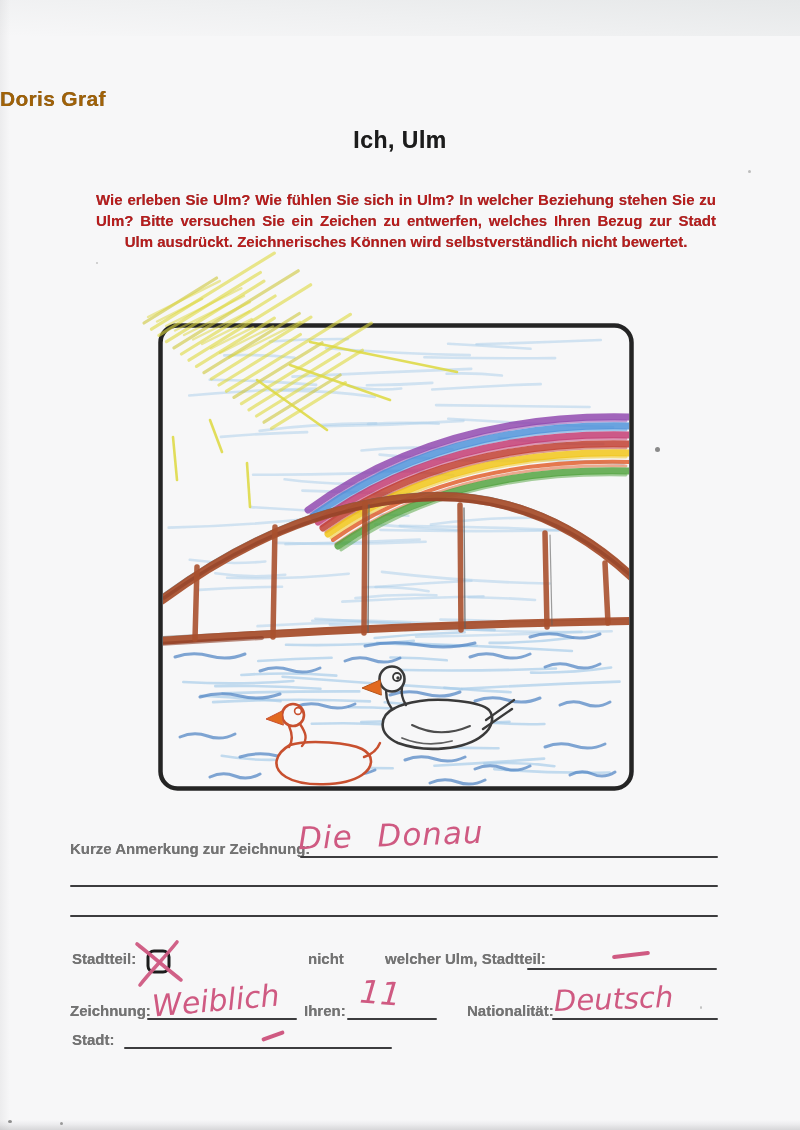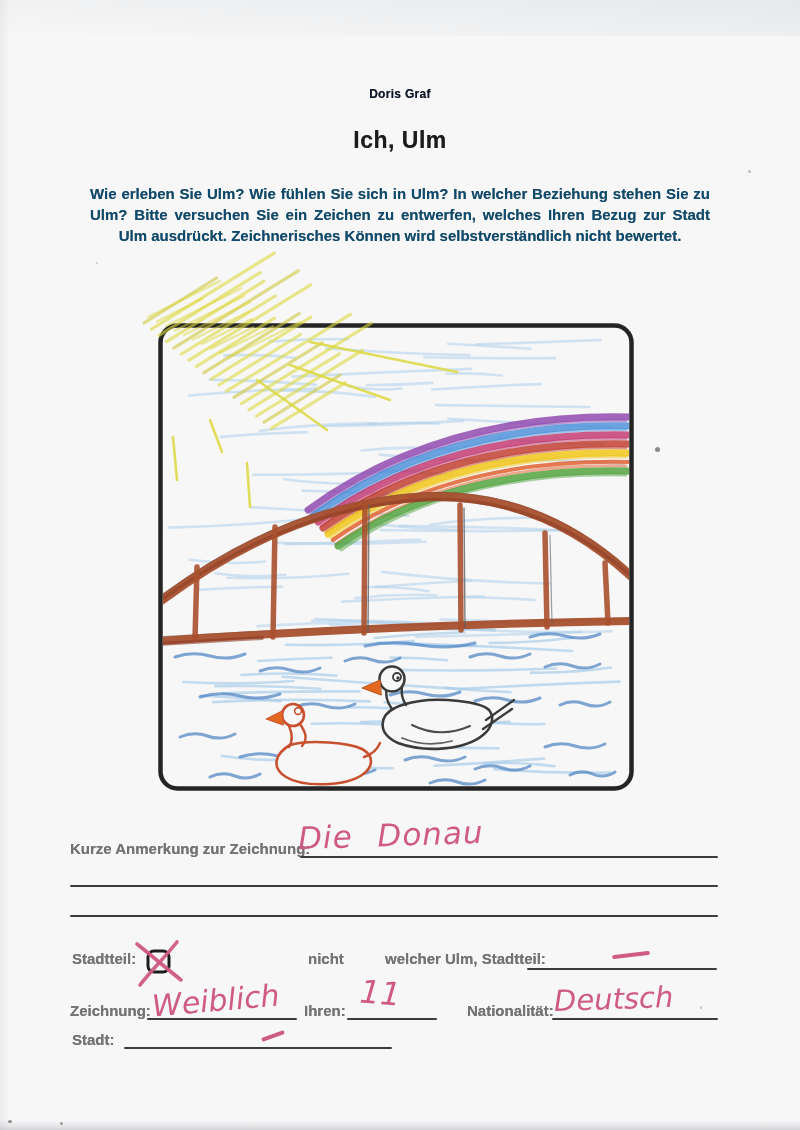--- a/index.html
+++ b/index.html
@@ -9,32 +9,32 @@
     font-family:"Liberation Sans","DejaVu Sans",sans-serif;
     color:#1a1a1a;
   }
   .scan-top{position:absolute;left:0;top:0;width:100%;height:36px;
     background:linear-gradient(184deg,#e6e8e9 0%,#eff0f1 50%,#f7f7f8 100%);}
   .scan-bottom{position:absolute;left:0;bottom:0;width:100%;height:10px;
     background:linear-gradient(0deg,#d7d7d9 0%,#ededef 60%,#f7f7f8 100%);}
   .scan-left{position:absolute;left:0;top:0;width:10px;height:100%;
     background:linear-gradient(90deg,rgba(90,90,95,.07),rgba(90,90,95,0));}
   .author{
-    position:absolute;left:0;top:87px;width:100%;text-align:center;
-    font-size:12px;font-weight:bold;letter-spacing:.3px;color:#0f172a;
+    position:absolute;left:0;top:87px;width:100%;
+    font-size:21px;font-weight:bold;letter-spacing:.3px;color:#a16207;
     text-shadow:0 0 .5px rgba(30,30,30,.7);
   }
   .title{
     position:absolute;left:0;top:127px;width:100%;margin:0;text-align:center;
     font-size:23px;font-weight:bold;letter-spacing:.5px;color:#1c1c1c;
     text-shadow:0 0 .6px rgba(25,25,25,.6);
   }
   .intro{
-    position:absolute;left:90px;top:183px;width:620px;margin:0;
-    font-size:15px;line-height:21px;font-weight:bold;color:#0c4a6e;
+    position:absolute;left:90px;top:183px;width:620px;margin:6px;
+    font-size:15px;line-height:21px;font-weight:bold;color:#b91c1c;
     text-align:justify;text-align-last:center;
     text-shadow:0 0 .4px rgba(35,35,35,.55);
   }
   .lbl{
     position:absolute;font-size:15px;font-weight:bold;color:#737373;
     white-space:nowrap;line-height:16px;
     text-shadow:0 0 .4px rgba(35,35,35,.55);
   }
   .rule{position:absolute;height:2px;background:#3c3c3e;border-radius:1px;}
   .hw{

